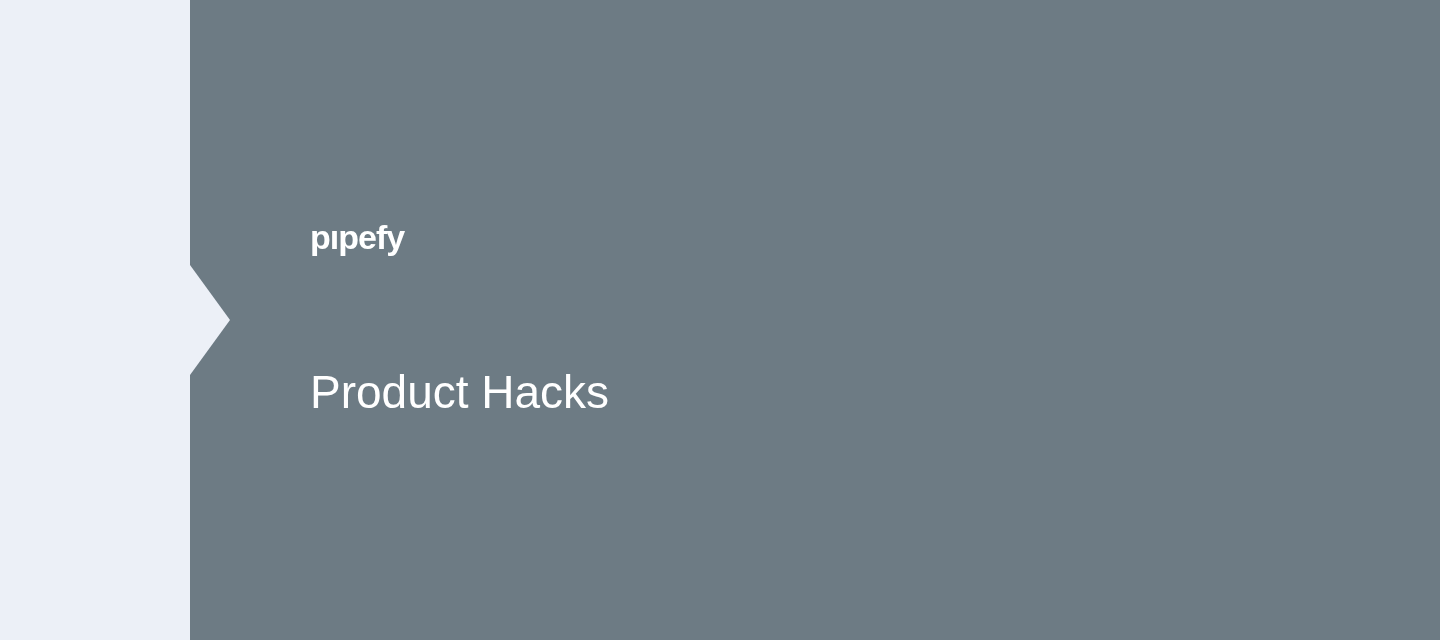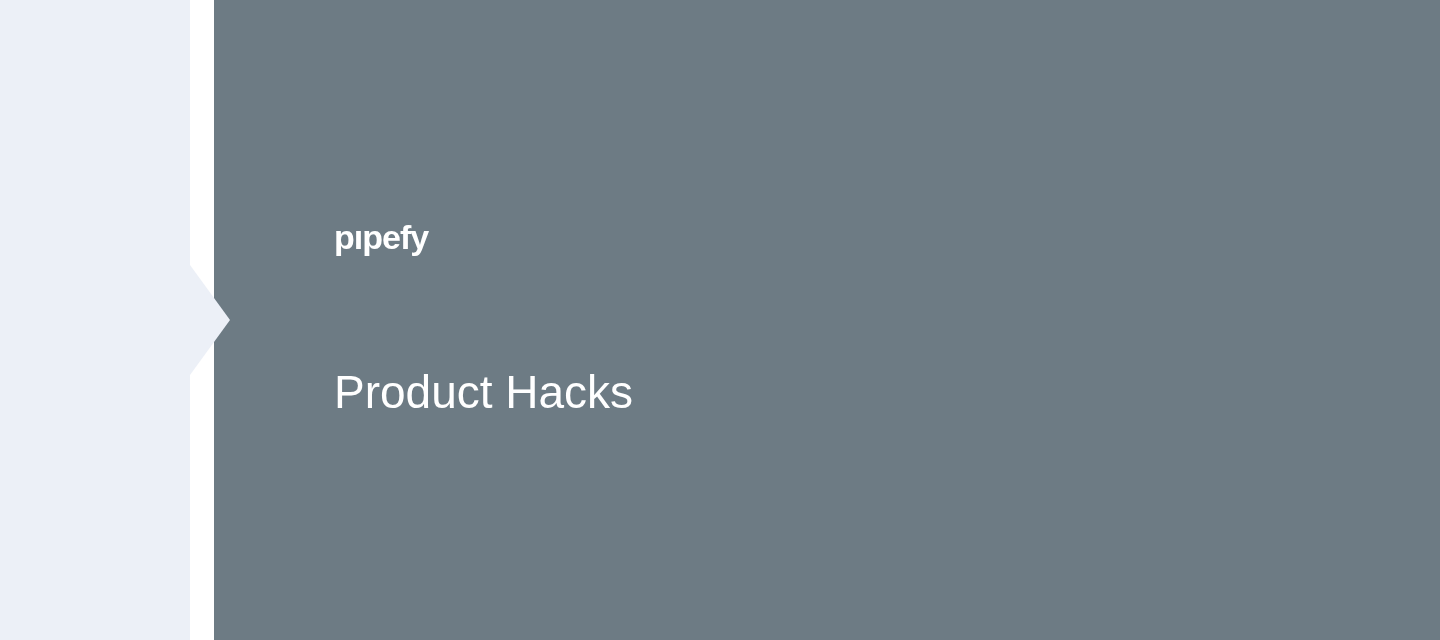--- a/index.html
+++ b/index.html
@@ -1,17 +1,17 @@
 <!DOCTYPE html>
 <html><head>
   <meta charset="utf-8">
   <style>
     * { margin: 0; padding: 0; box-sizing: border-box; }
     body { width: 1440px; height: 640px; overflow: hidden; font-family: -apple-system, BlinkMacSystemFont, "Segoe UI", Helvetica, Arial, sans-serif; }
-    .container { display: flex; width: 100%; height: 100%; gap: 24px; }
+    .container { display: flex; width: 100%; height: 100%; }
     .sidebar { width: 190px; height: 100%; background: #ecf0f7; position: relative; flex-shrink: 0; }
     .arrow { position: absolute; left: 100%; top: 50%; transform: translateY(-50%); width: 0; height: 0; border-top: 55px solid transparent; border-bottom: 55px solid transparent; border-left: 40px solid #ecf0f7; }
     .main { flex: 1; background: #6d7b84; display: flex; flex-direction: column; justify-content: center; padding-left: 120px; padding-right: 60px; }
     .logo { color: #fff; display: flex; align-items: center; gap: 2px; margin-bottom: 58px; }
     .logo svg { display: block; }
     .title { color: #fff; font-weight: 800; font-size: 55px; line-height: 1.12; letter-spacing: -0.5px; margin-bottom: 6px; }
     .subtitle { color: #fff; font-weight: 400; font-size: 46px; line-height: 1.2; margin-top: 48px; }
   </style>
 </head>
 <body>

